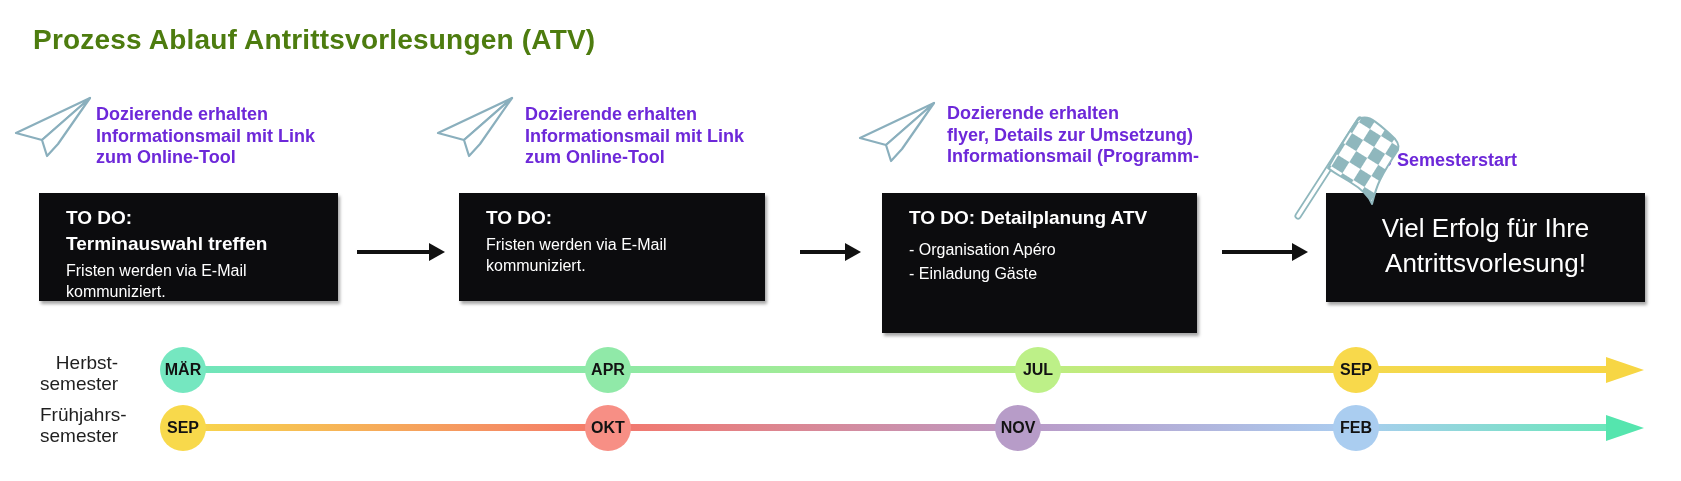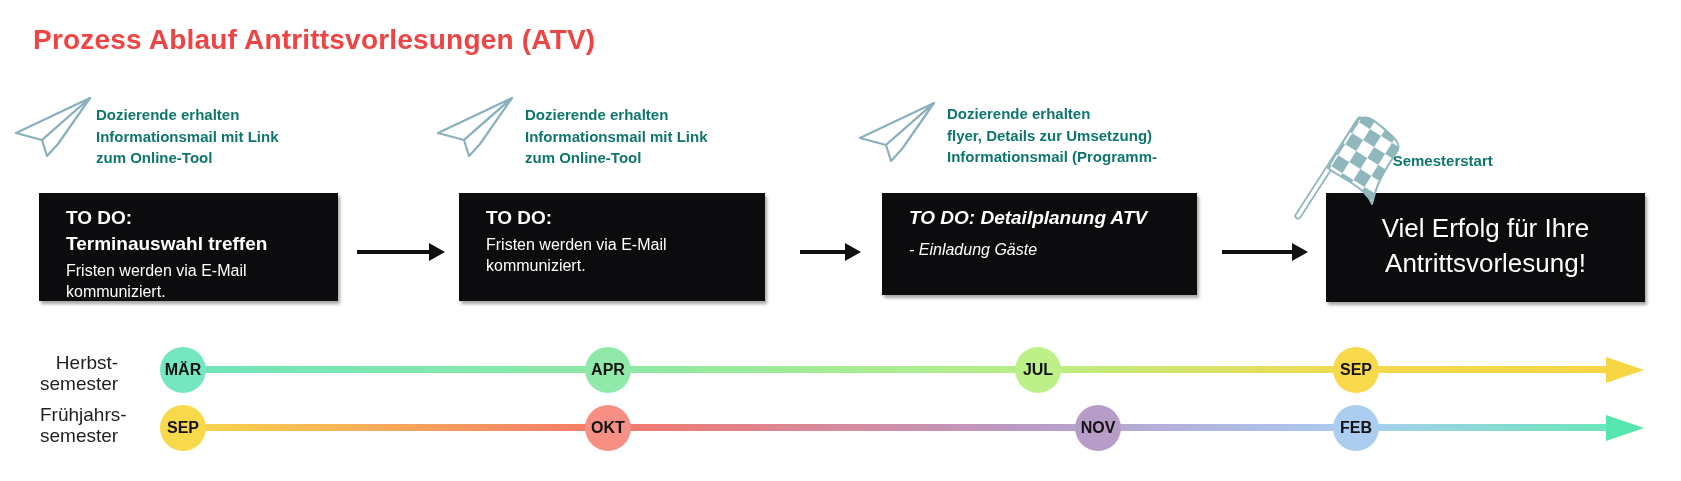--- a/index.html
+++ b/index.html
@@ -1,38 +1,38 @@
 <!DOCTYPE html>
 <html><head>
 <meta charset="utf-8">
 <style>
   html,body{margin:0;padding:0;background:#ffffff;}
   body{font-family:"Liberation Sans","DejaVu Sans",sans-serif;}
   .canvas{position:relative;width:1681px;height:481px;background:#ffffff;overflow:hidden;}
 
-  .title{position:absolute;left:33px;top:24px;margin:0;font-size:28px;font-weight:700;color:#ef4444;letter-spacing:.2px;}
+  .title{position:absolute;left:33px;top:24px;margin:0;font-size:28px;font-weight:700;color:#4d7c0f;letter-spacing:.2px;}
 
   .plane{position:absolute;width:80px;height:64px;z-index:2;}
   .p1{left:13px;top:95px;}
   .p2{left:435px;top:95px;}
   .p3{left:857px;top:100px;}
 
-  .note{position:absolute;z-index:2;color:#0f766e;font-size:15px;font-weight:700;line-height:21.5px;}
+  .note{position:absolute;z-index:2;color:#6d28d9;font-size:18px;font-weight:700;line-height:21.5px;}
   .n1{left:96px;top:104px;}
   .n2{left:525px;top:104px;}
   .n3{left:947px;top:103px;}
   .n4{left:1371px;top:150px;}
 
   .flag{position:absolute;left:1268px;top:96px;width:152px;height:128px;z-index:3;}
 
   .box{position:absolute;top:193px;background:#0c0c0e;color:#ffffff;box-sizing:border-box;
        padding:12px 27px;box-shadow:2px 3px 3px rgba(0,0,0,0.35);z-index:1;}
   .b1{left:39px;width:299px;height:108px;}
   .b2{left:459px;width:306px;height:108px;}
-  .b3{left:882px;width:315px;height:102px;font-style:italic;}
+  .b3{left:882px;width:315px;height:140px;}
   .b4{left:1326px;width:319px;height:109px;text-align:center;padding:18px 20px;}
   .box .bh,.box .bt{font-size:19px;font-weight:700;line-height:26px;}
   .box .bb{font-size:16px;line-height:21px;margin-top:3px;font-weight:400;}
   .box .bl{font-size:16px;line-height:24px;margin-top:7px;font-weight:400;}
   .b4 .msg{font-size:26px;line-height:35px;font-weight:400;}
 
   .harrow{position:absolute;top:250px;height:4px;background:#111111;z-index:2;}
   .harrow::after{content:"";position:absolute;right:-16px;top:-7px;width:0;height:0;
        border-top:9px solid transparent;border-bottom:9px solid transparent;border-left:16px solid #111111;}
   .a1{left:357px;width:72px;}
@@ -114,20 +114,21 @@
     </g>
   </svg>
   <div class="note n3">
     <div>Dozierende erhalten</div>
     <div>flyer, Details zur  Umsetzung)</div>
     <div>Informationsmail (Programm-</div>
   </div>
   <div class="box b3">
     <div class="bh">TO DO: Detailplanung ATV</div>
     <div class="bl">
+      <div>- Organisation Apéro</div>
       <div>- Einladung Gäste</div>
     </div>
   </div>
 
   <div class="harrow a3"></div>
 
   <svg class="flag" viewBox="0 0 152 128">
     <defs>
       <pattern id="chk" width="26" height="26" patternUnits="userSpaceOnUse" patternTransform="rotate(32)">
         <rect width="13" height="13" fill="#8fb7bd"></rect>
@@ -159,16 +160,16 @@
   <div class="month row1" style="background: rgb(248, 217, 75); left: 1333px;">SEP</div>
 
   <div class="tl-label l2">
     <div>Frühjahrs-</div>
     <div>semester</div>
   </div>
   <div class="tl-line line2" style="background: linear-gradient(90deg, rgb(248, 217, 75) 0%, rgb(244, 119, 107) 30%, rgb(185, 156, 201) 60%, rgb(170, 205, 240) 82%, rgb(106, 231, 186) 100%);"></div>
   <div class="tl-arrow ar2" style="border-left-color: rgb(85, 229, 174);"></div>
   <div class="month row2" style="background: rgb(248, 217, 75); left: 160px;">SEP</div>
   <div class="month row2" style="background: rgb(247, 143, 133); left: 585px;">OKT</div>
-  <div class="month row2" style="background: rgb(183, 156, 200); left: 1075px;">NOV</div>
+  <div class="month row2" style="background: rgb(183, 156, 200); left: 995px;">NOV</div>
   <div class="month row2" style="background: rgb(170, 205, 240); left: 1333px;">FEB</div>
 
 </div>
 
 </body></html>

